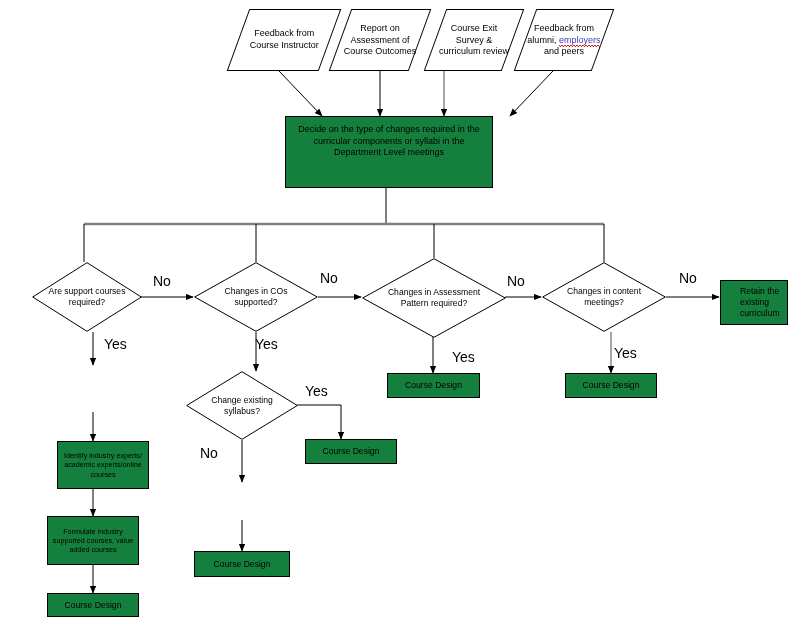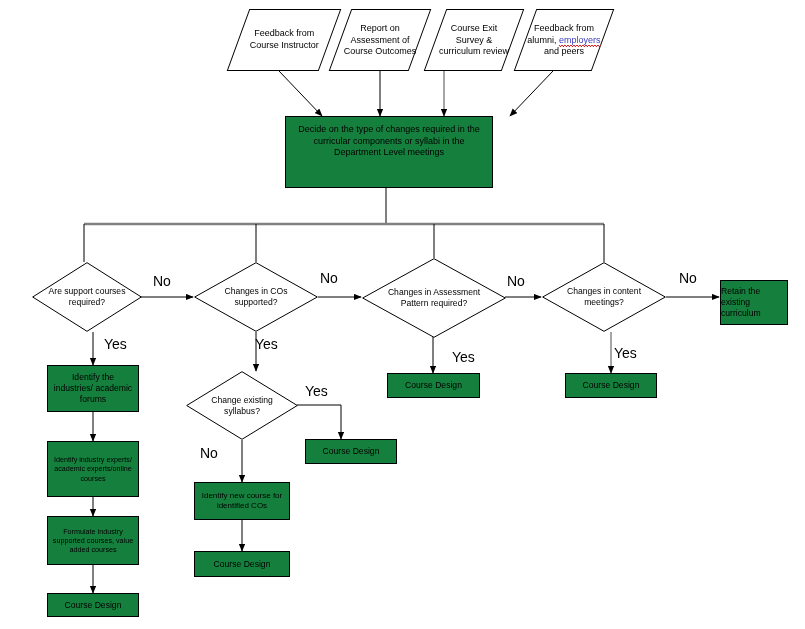--- a/index.html
+++ b/index.html
@@ -202,57 +202,51 @@
     <span class="dtxt">Changes in content meetings?</span>
   </div>
 
   <div class="node diamond fs85" style="left:186px;top:371px;width:112px;height:69px;">
     <svg class="dshape" viewBox="0 0 112 69" preserveAspectRatio="none">
       <polygon points="56,0.7 111.3,34.5 56,68.3 0.7,34.5" fill="#ffffff" stroke="#000000" stroke-width="1"></polygon>
     </svg>
     <span class="dtxt">Change existing syllabus?</span>
   </div>
 
-  <div class="node rect fs85" style="left:47px;top:365px;width:92px;height:47px;">
-    <span>Identify the industries/ academic forums</span>
-  </div>
-
-  <div class="node rect fs7" style="left:47px;top:441px;width:92px;height:56px;">
+
+  <div class="node rect fs7" style="left:57px;top:441px;width:92px;height:48px;">
     <span>Identify industry experts/ academic experts/online courses</span>
   </div>
 
   <div class="node rect fs7" style="left:47px;top:516px;width:92px;height:49px;">
     <span>Formulate industry supported courses, value added courses</span>
   </div>
 
   <div class="node rect fs85" style="left:47px;top:593px;width:92px;height:24px;">
     <span>Course Design</span>
   </div>
 
-  <div class="node rect fs8" style="left:194px;top:482px;width:96px;height:38px;">
-    <span>Identify new course for identified COs</span>
-  </div>
 
   <div class="node rect fs85" style="left:194px;top:551px;width:96px;height:26px;">
     <span>Course Design</span>
   </div>
 
   <div class="node rect fs85" style="left:305px;top:439px;width:92px;height:25px;">
     <span>Course Design</span>
   </div>
 
   <div class="node rect fs85" style="left:387px;top:373px;width:93px;height:25px;">
     <span>Course Design</span>
   </div>
 
   <div class="node rect fs85" style="left:565px;top:373px;width:92px;height:25px;">
     <span>Course Design</span>
   </div>
 
-  <div class="node rect fs85" style="left:720px;top:280px;width:68px;height:45px;justify-content:flex-start;text-align:left;padding-left:0;">
+  <div class="node rect fs85" style="left:720px;top:280px;width:68px;height:45px;justify-content:flex-start;text-align:left;padding-left:19px;">
     <span style="text-align:left;display:block;">Retain the existing curriculum</span>
   </div>
 
   <span class="edge-label" style="left:153px;top:273px;">No</span>
   <span class="edge-label" style="left:320px;top:270px;">No</span>
   <span class="edge-label" style="left:507px;top:273px;">No</span>
   <span class="edge-label" style="left:679px;top:270px;">No</span>
 
   <span class="edge-label" style="left:104px;top:336px;">Yes</span>
   <span class="edge-label" style="left:255px;top:336px;">Yes</span>

